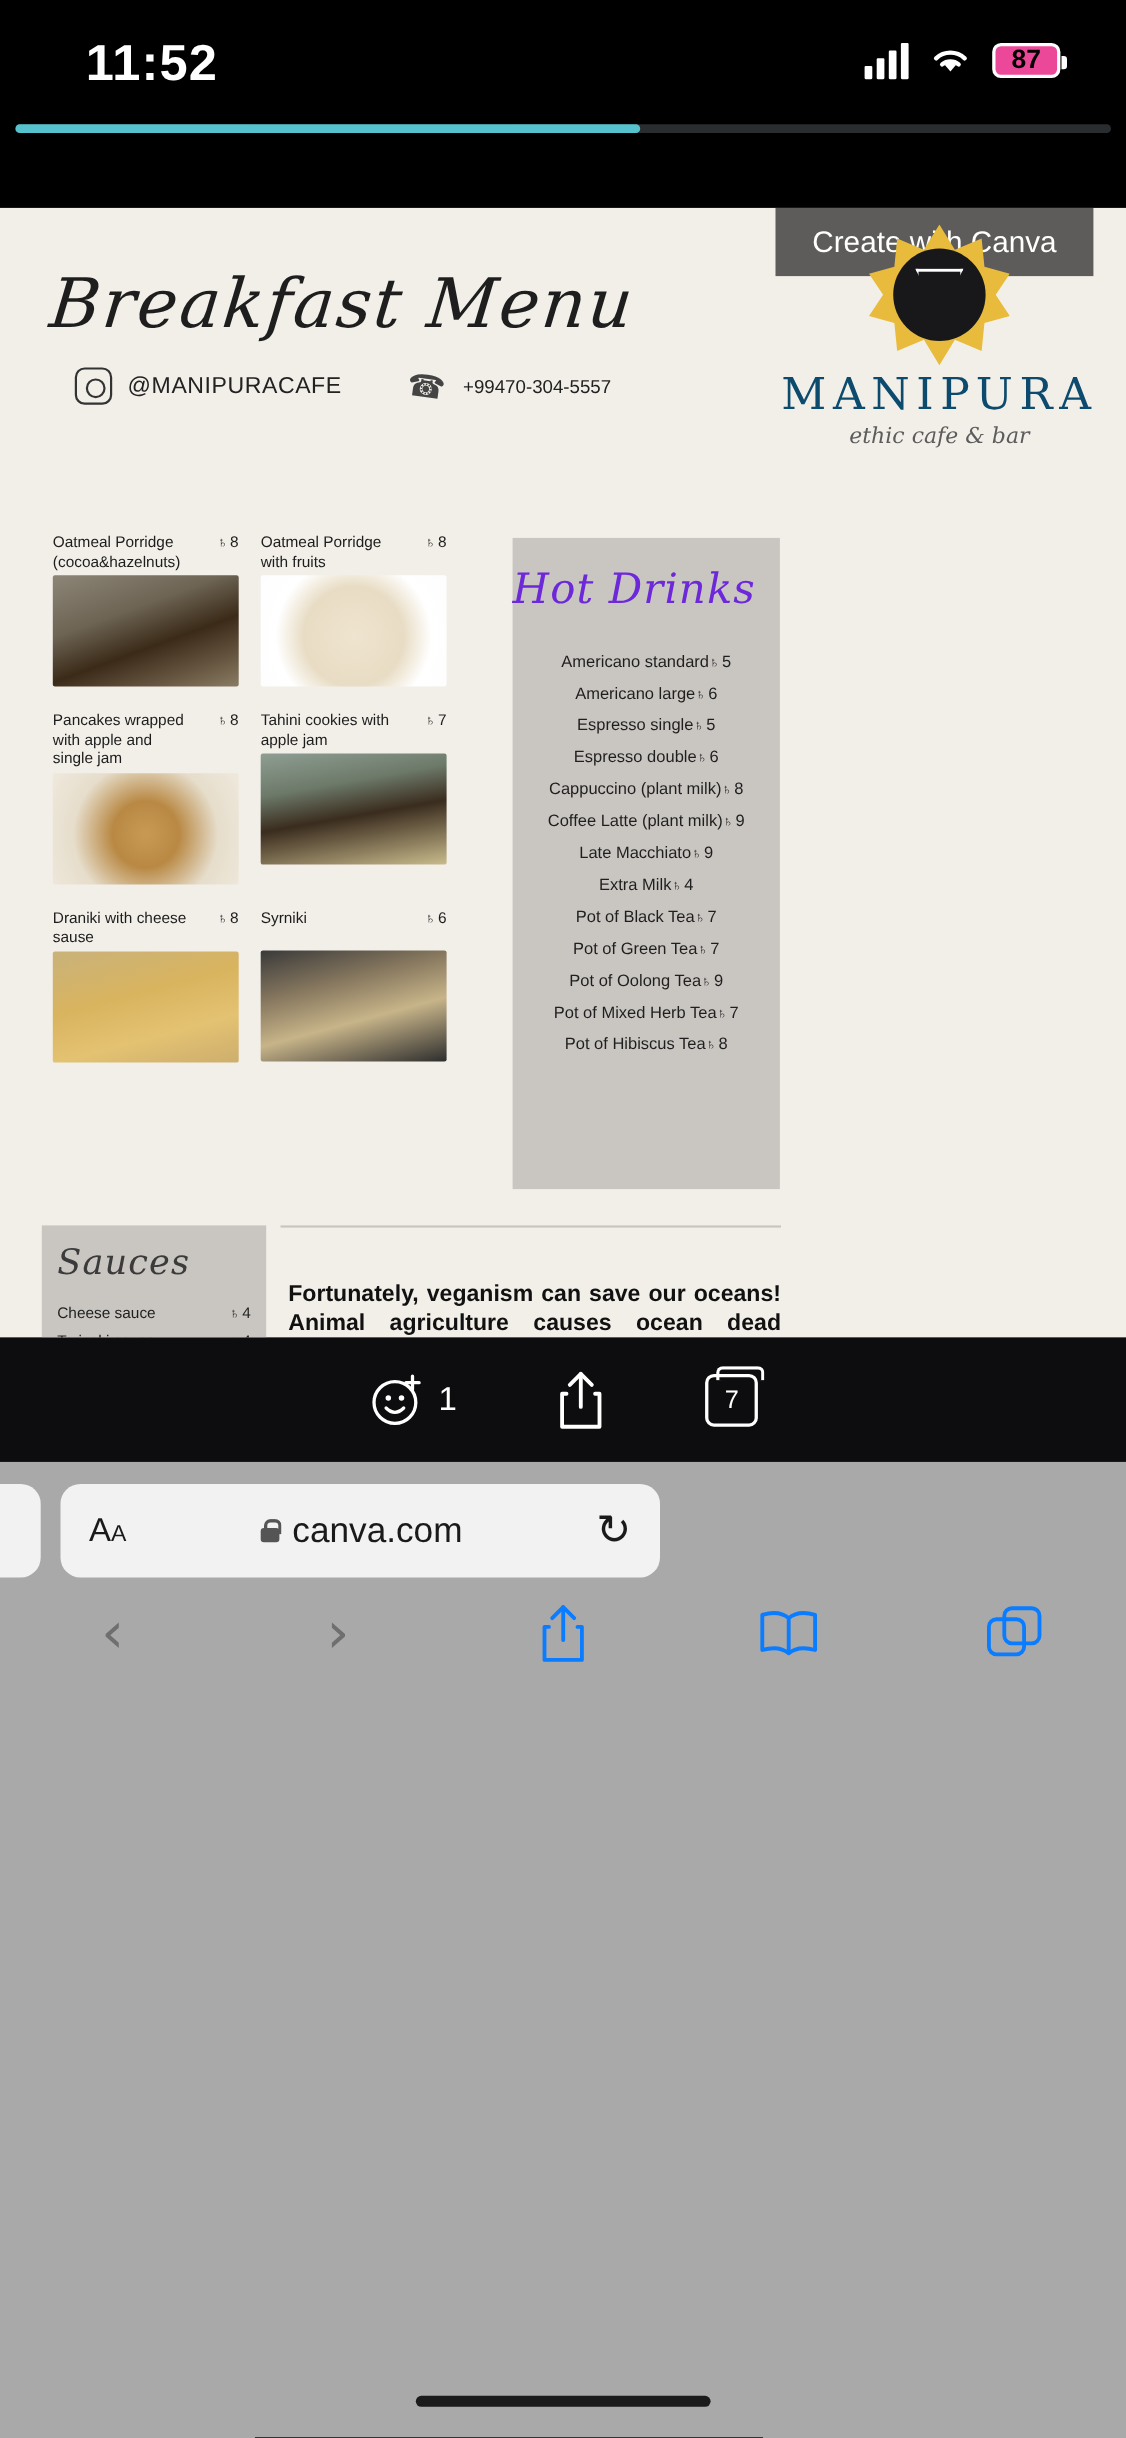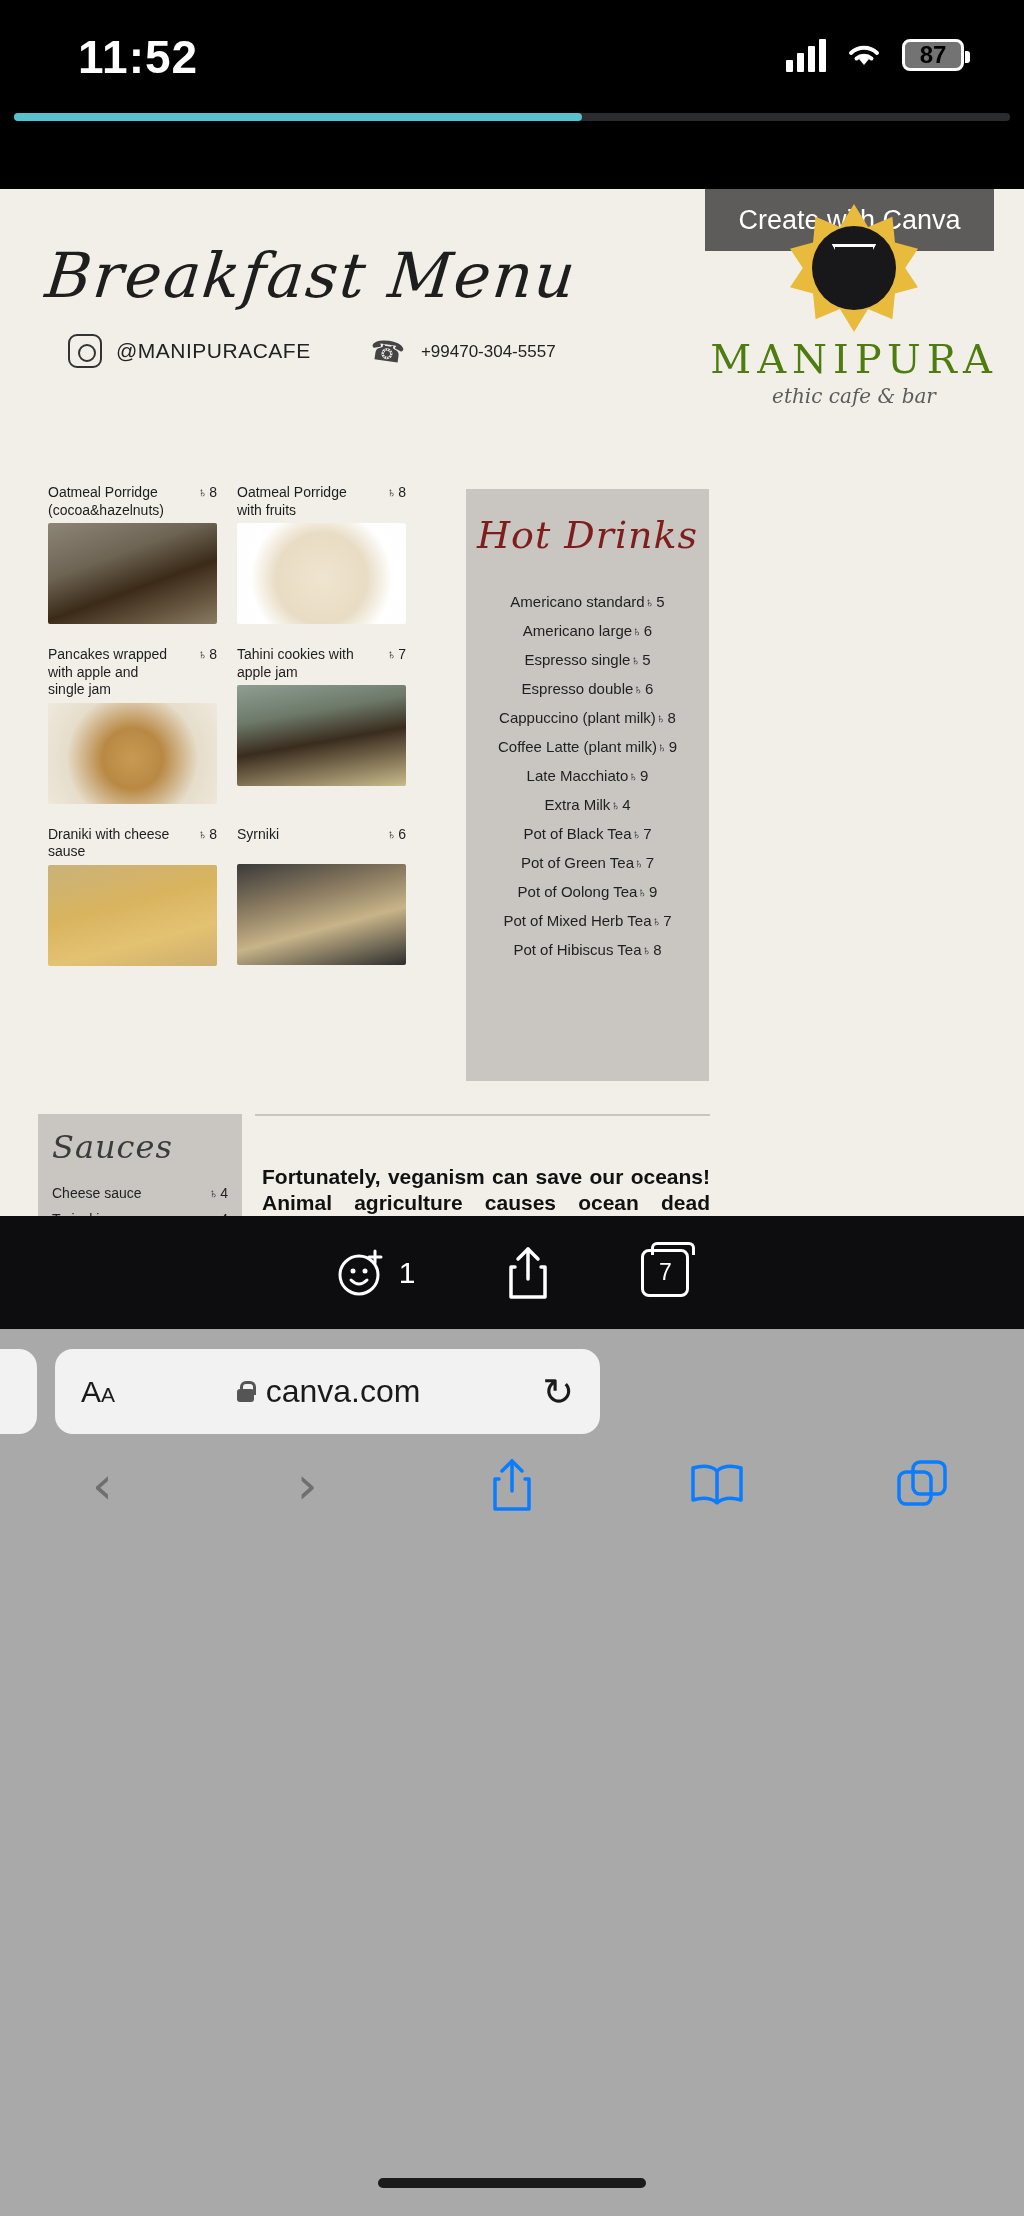--- a/index.html
+++ b/index.html
@@ -32,21 +32,21 @@
   }
   .signal-bars { display: flex; align-items: flex-end; gap: 4px; height: 34px; }
   .signal-bars i { display: block; width: 7px; background: #fff; border-radius: 1px; }
   .signal-bars i:nth-child(1) { height: 12px; }
   .signal-bars i:nth-child(2) { height: 19px; }
   .signal-bars i:nth-child(3) { height: 26px; }
   .signal-bars i:nth-child(4) { height: 33px; }
   .battery {
     position: relative; width: 62px; height: 32px; border: 3px solid #fff;
     border-radius: 8px; display: flex; align-items: center; justify-content: center;
-    background: #737373;
+    background: #ec4899;
   }
   .battery span { font-size: 24px; font-weight: bold; color: #000; }
   .battery:after {
     content: ""; position: absolute; right: -9px; top: 9px; width: 5px; height: 12px;
     background: #fff; border-radius: 0 3px 3px 0;
   }
 
   
   .progress-track {
     position: absolute; left: 14px; top: 113px; width: 996px; height: 8px;
@@ -103,21 +103,21 @@
     position: absolute; left: 22px; top: 22px; width: 84px; height: 84px;
     background: #18181a; border-radius: 50%;
   }
   .logo-mark .tri {
     position: absolute; left: 42px; top: 40px; width: 44px; height: 44px;
     border-left: 3px solid #fff; border-right: 3px solid #fff;
     clip-path: polygon(0 0, 100% 0, 50% 100%);
     border-top: 3px solid #fff;
   }
   .logo-name {
-    font-family: "DejaVu Serif", serif; font-size: 40px; letter-spacing: 6px; color: #4d7c0f;
+    font-family: "DejaVu Serif", serif; font-size: 40px; letter-spacing: 6px; color: #0c4a6e;
   }
   .logo-sub {
     font-family: "DejaVu Serif", serif; font-style: italic; font-size: 20px; color: #5c5c5c; margin-top: 2px;
   }
 
   
   .dish-grid { position: absolute; left: 48px; top: 295px; width: 420px; }
   .dish-row { display: flex; gap: 20px; margin-bottom: 22px; }
   .dish { width: 169px; }
   .dish-head { display: flex; justify-content: space-between; align-items: flex-start; margin-bottom: 4px; min-height: 34px; }
@@ -133,21 +133,21 @@
   .img-draniki { background: linear-gradient(165deg,#c9b27a 0%,#d9b45f 40%,#e3c272 70%,#cdae6d 100%); }
   .img-syrniki { background: linear-gradient(165deg,#3a3a3a 0%,#8d7d62 35%,#c7b489 60%,#2e2e2e 100%); }
 
   
   .drinks-panel {
     position: absolute; left: 466px; top: 300px; width: 243px; height: 592px;
     background: #c9c6c2;
   }
   .drinks-title {
     font-family: "DejaVu Serif", serif; font-style: italic; font-size: 38px;
-    color: #7f1d1d; text-align: center; padding-top: 24px; letter-spacing: 1px;
+    color: #6d28d9; padding-top: 24px; letter-spacing: 1px;
   }
   .drink-list { margin-top: 30px; padding: 0 18px; }
   .drink-row { display: flex; justify-content: center; align-items: baseline; padding: 6px 0; font-size: 15px; color: #1f1f1f; }
   .drink-row .p { white-space: nowrap; }
 
   
   .sauces-panel {
     position: absolute; left: 38px; top: 925px; width: 204px; height: 278px;
     background: #c9c6c2;
   }

